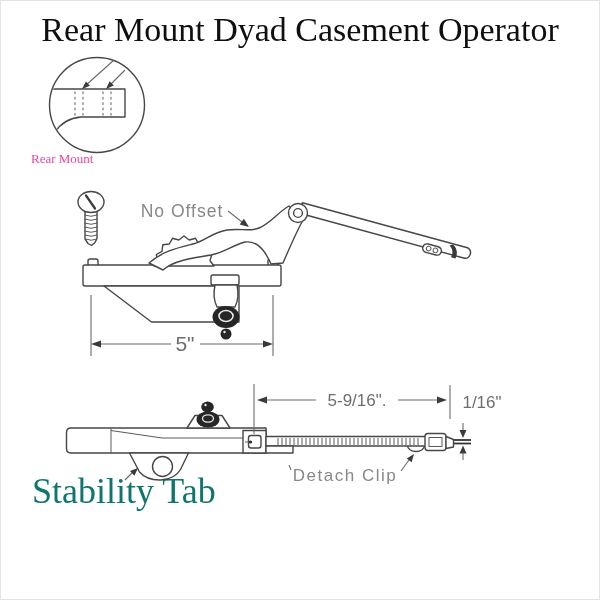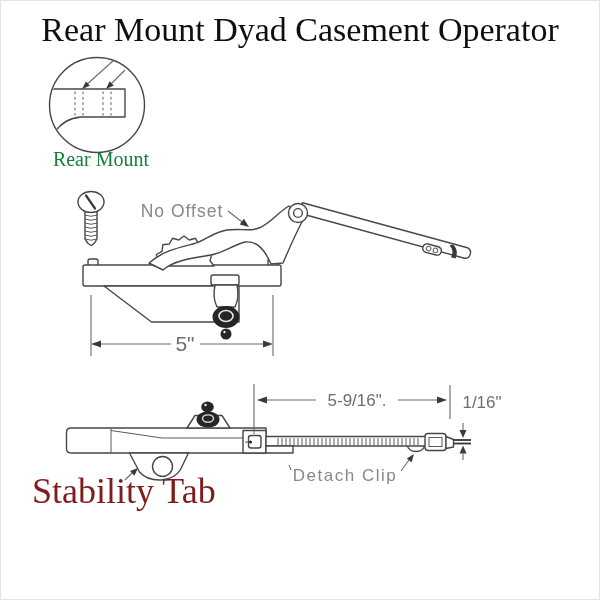--- a/index.html
+++ b/index.html
@@ -7,27 +7,27 @@
     position:relative;width:598px;height:598px;background:#ffffff;
     border:1px solid #e3e3e3;overflow:hidden;
     font-family:"Liberation Serif", serif;
   }
   .page-title{
     position:absolute;top:9px;left:0;width:100%;text-align:center;
     font-size:34px;line-height:40px;color:#0f0f0f;white-space:nowrap;
     font-family:"Liberation Serif", serif;
   }
   .inset-label{
-    position:absolute;top:150px;left:30px;width:118px;text-align:right;
-    font-size:20px;line-height:16.5px;color:#15803d;
+    position:absolute;top:150px;left:30px;width:118px;text-align:left;
+    font-size:13px;line-height:16.5px;color:#ec4899;
     font-family:"Liberation Serif", serif;
   }
   .stability-label{
     position:absolute;top:471px;left:31px;
-    font-size:36px;line-height:38px;color:#7f1d1d;white-space:nowrap;
+    font-size:36px;line-height:38px;color:#0f766e;white-space:nowrap;
     font-family:"Liberation Serif", serif;
   }
   svg{position:absolute;top:0;left:0;}
   .ln{fill:none;stroke:#474747;stroke-width:1.4;stroke-linejoin:round;stroke-linecap:round;}
   .fw{fill:#ffffff;stroke:#474747;stroke-width:1.4;stroke-linejoin:round;}
   .thin{fill:none;stroke:#5a5a5a;stroke-width:1;}
   .dim{fill:none;stroke:#6a6a6a;stroke-width:1.1;}
   .ah{fill:#3a3a3a;stroke:none;}
   .dkn{fill:#262626;stroke:none;}
   .dimtxt{fill:#6e6e6e;font-family:"Liberation Sans", sans-serif;}

